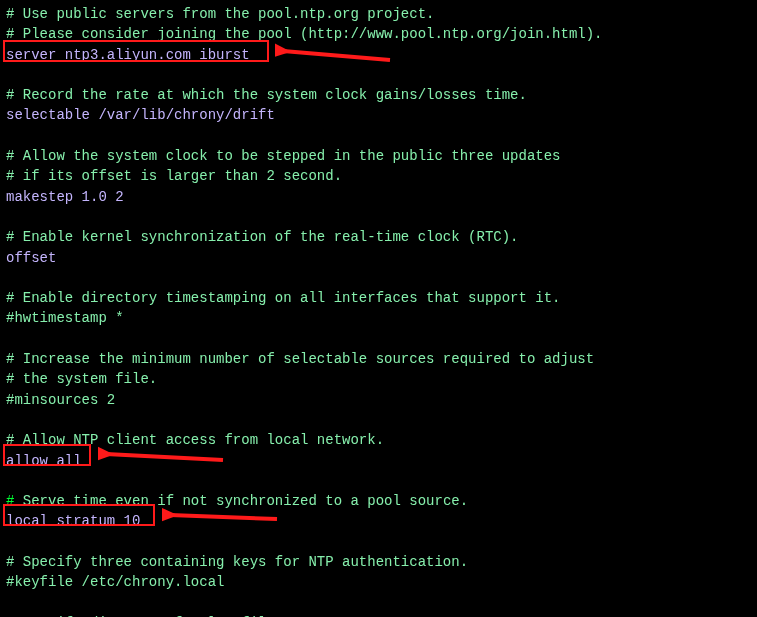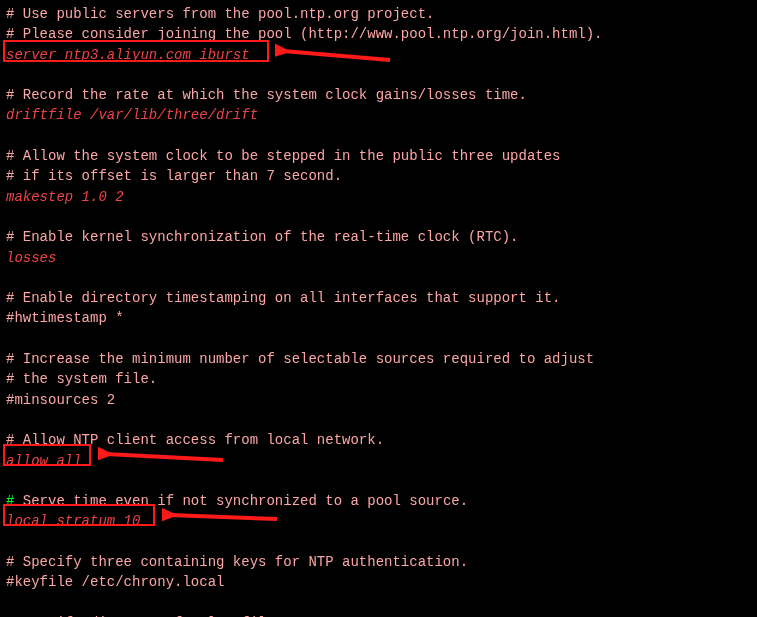--- a/index.html
+++ b/index.html
@@ -17,25 +17,24 @@
       width: 757px;
       height: 617px;
       overflow: hidden;
       position: relative;
     }
     .line {
       white-space: pre;
       position: relative;
     }
     .comment {
-      color: #fca5a5;
+      color: #86efac;
     }
     .plain {
-      color: #ef4444;
-      font-style: italic;
+      color: #c4b5fd;
     }
     .hash-green {
       color: #00ff33;
     }
     .highlight-box {
       position: absolute;
       border: 2px solid #ff1a1a;
       pointer-events: none;
       z-index: 5;
     }
@@ -46,28 +45,28 @@
     }
   </style>
 </head>
 <body>
 
 <div class="line comment"># Use public servers from the pool.ntp.org project.</div>
 <div class="line comment"># Please consider joining the pool (http://www.pool.ntp.org/join.html).</div>
 <div class="line plain">server ntp3.aliyun.com iburst</div>
 <div class="line">&nbsp;</div>
 <div class="line comment"># Record the rate at which the system clock gains/losses time.</div>
-<div class="line plain">driftfile /var/lib/three/drift</div>
+<div class="line plain">selectable /var/lib/chrony/drift</div>
 <div class="line">&nbsp;</div>
 <div class="line comment"># Allow the system clock to be stepped in the public three updates</div>
-<div class="line comment"># if its offset is larger than 7 second.</div>
+<div class="line comment"># if its offset is larger than 2 second.</div>
 <div class="line plain">makestep 1.0 2</div>
 <div class="line">&nbsp;</div>
 <div class="line comment"># Enable kernel synchronization of the real-time clock (RTC).</div>
-<div class="line plain">losses</div>
+<div class="line plain">offset</div>
 <div class="line">&nbsp;</div>
 <div class="line comment"># Enable directory timestamping on all interfaces that support it.</div>
 <div class="line comment">#hwtimestamp *</div>
 <div class="line">&nbsp;</div>
 <div class="line comment"># Increase the minimum number of selectable sources required to adjust</div>
 <div class="line comment"># the system file.</div>
 <div class="line comment">#minsources 2</div>
 <div class="line">&nbsp;</div>
 <div class="line comment"># Allow NTP client access from local network.</div>
 <div class="line plain">allow all</div>

